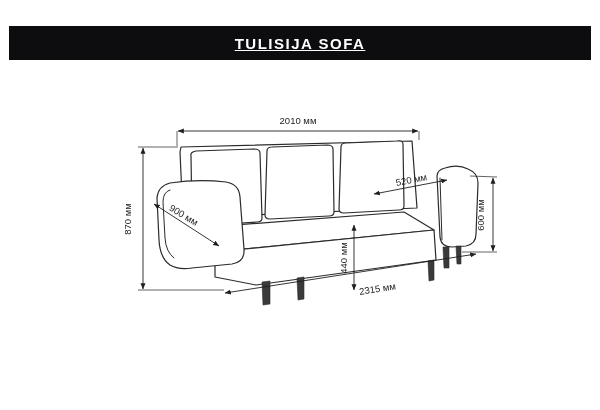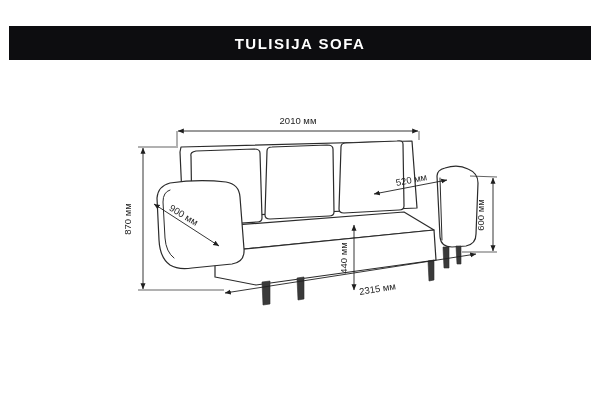--- a/index.html
+++ b/index.html
@@ -9,21 +9,21 @@
     font-family:"Liberation Sans", sans-serif;
     overflow:hidden;
   }
   .page{position:relative;width:600px;height:410px;background:#ffffff;}
   .header{
     position:absolute;left:9px;top:26px;width:582px;height:34px;
     background:#0d0d10;
     display:flex;align-items:center;justify-content:center;
   }
   .header .title{
-    color:#ffffff;font-weight:bold;font-size:15px;letter-spacing:1.5px;
+    color:#ffffff;font-weight:bold;font-size:15px;letter-spacing:1.5px;text-decoration:underline;
   }
   svg.diagram{position:absolute;left:0;top:0;}
   .sofa-line{fill:#ffffff;stroke:#2b2b2b;stroke-width:1.2;stroke-linejoin:round;}
   .sofa-detail{fill:none;stroke:#2b2b2b;stroke-width:1;stroke-linecap:round;}
   .leg{fill:#3a3a3a;stroke:#2b2b2b;stroke-width:0.6;}
   .dim{stroke:#1f1f1f;stroke-width:0.9;fill:none;}
   .ext{stroke:#1f1f1f;stroke-width:0.7;fill:none;}
   .dim-text{font-size:9.5px;fill:#1f1f1f;}
 </style>
 </head>

